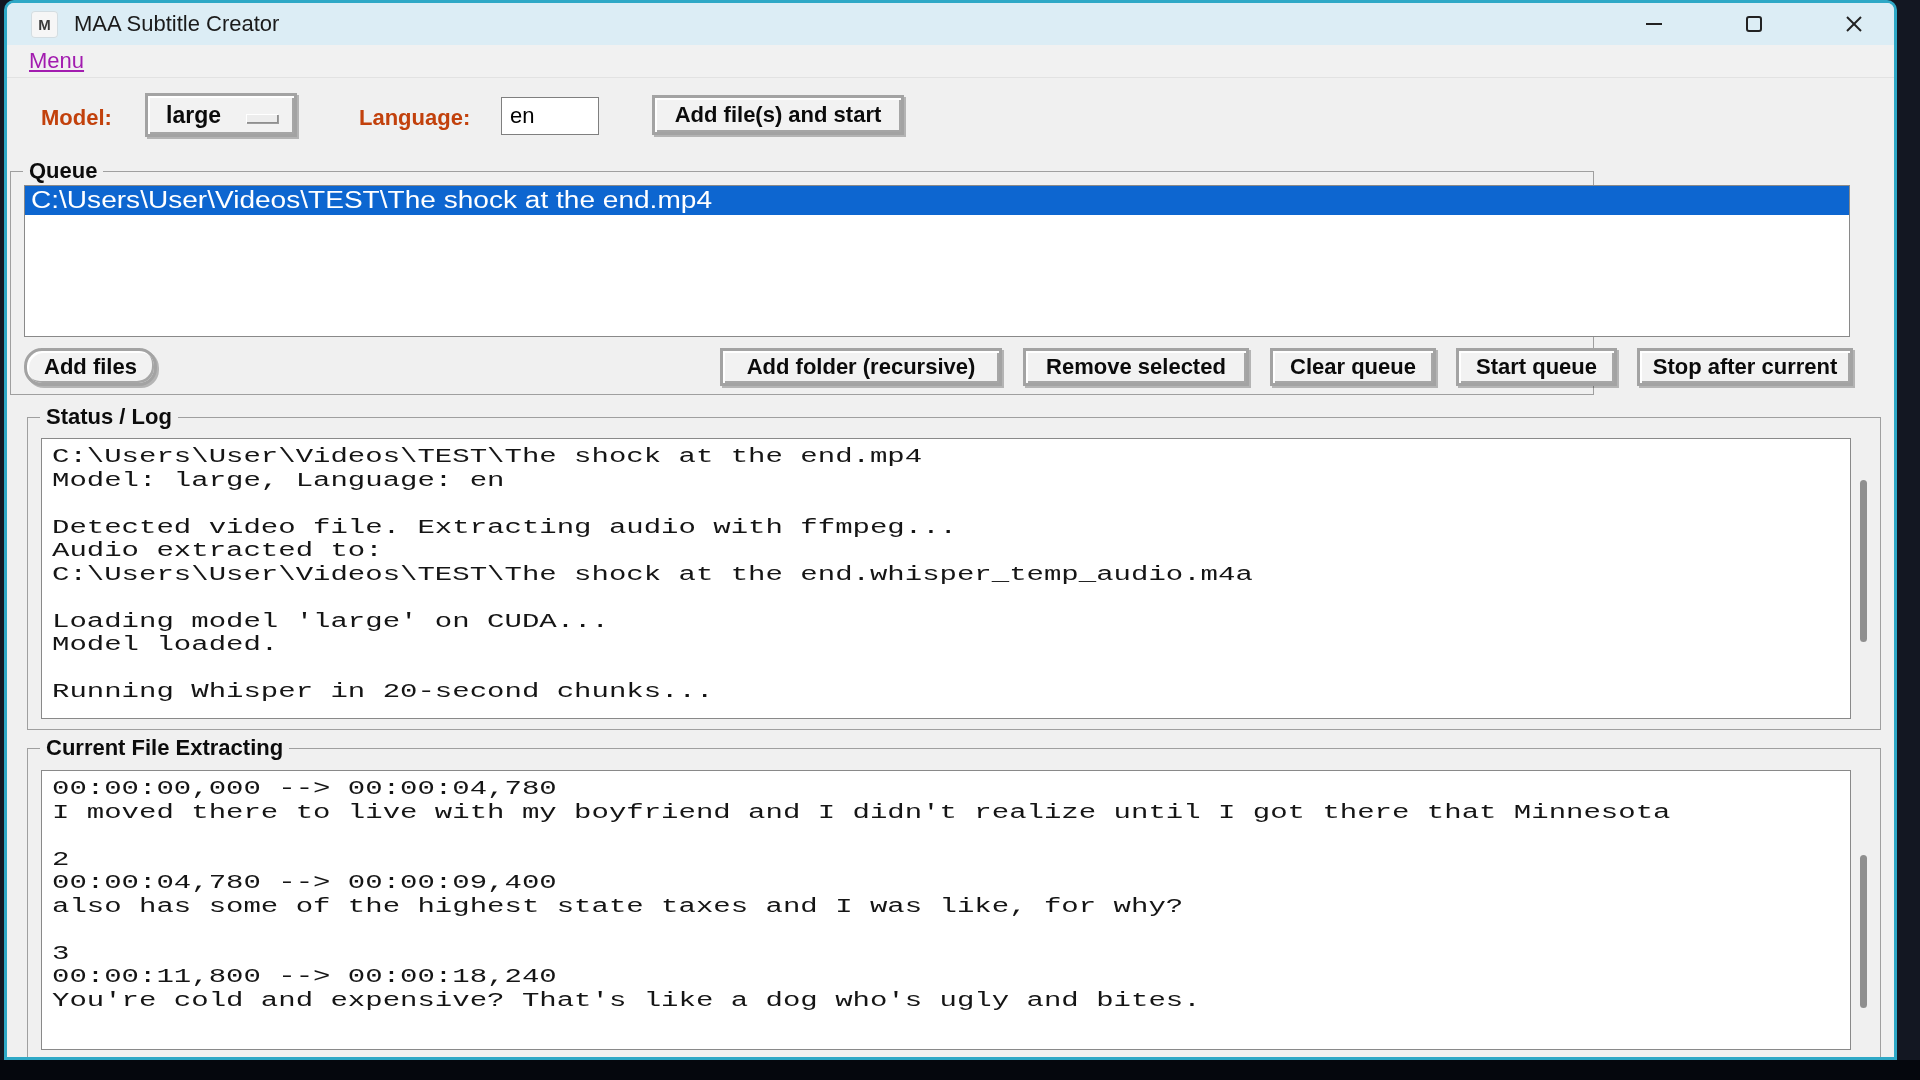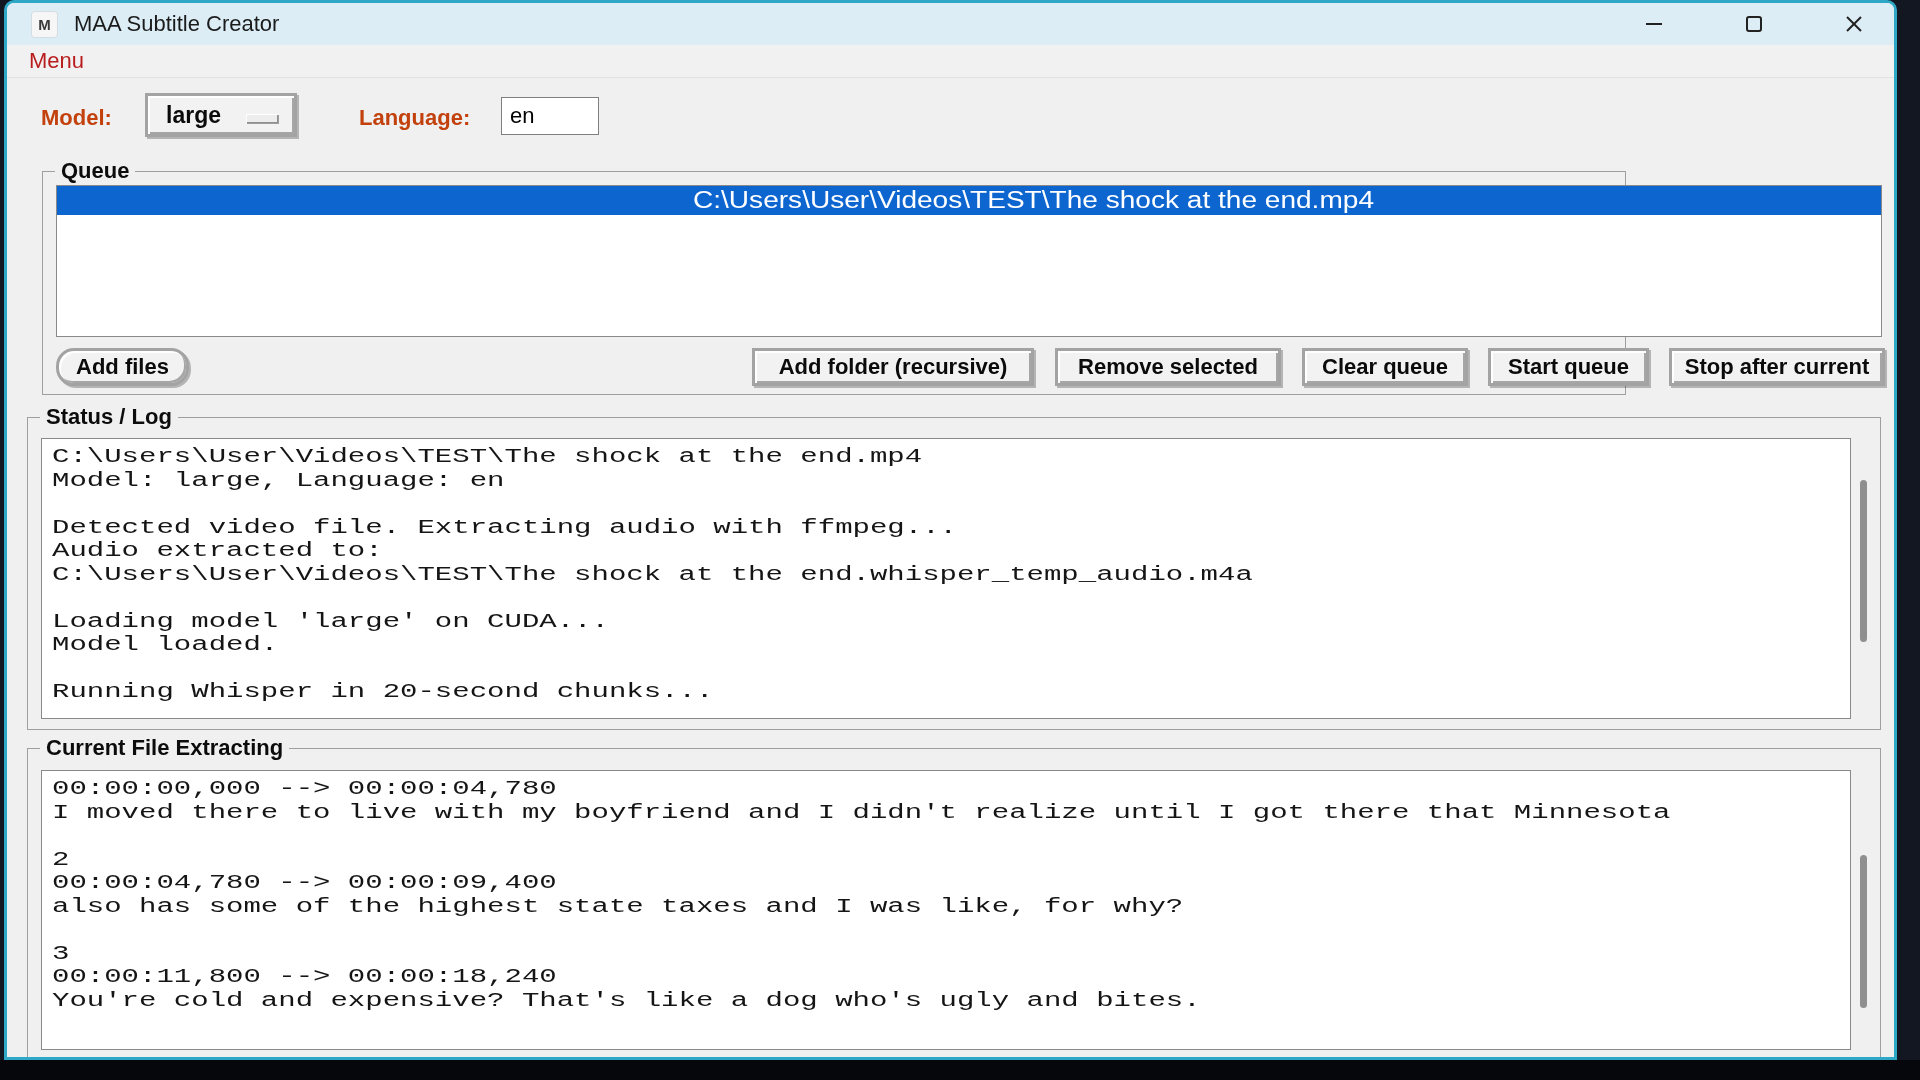--- a/index.html
+++ b/index.html
@@ -17,21 +17,21 @@
   .app-icon{width:27px;height:27px;background:#f6f6f6;border-radius:4px;display:flex;align-items:center;
             justify-content:center;font-weight:700;font-size:15px;color:#3a3a3a;box-shadow:0 0 0 1px #d3dde2 inset;}
   .title-text{margin-left:16px;font-size:22px;color:#1b1b1b;text-align:center;}
   .win-controls{position:absolute;right:16px;top:0;height:42px;display:flex;align-items:center;gap:52px;}
   .win-btn{width:48px;height:36px;display:flex;align-items:center;justify-content:center;cursor:default;}
   .win-btn svg{display:block;}
 
   
   .menubar{position:absolute;left:0;top:42px;width:100%;height:32px;background:#f1f1f1;
            border-bottom:1px solid #e2e2e2;display:flex;align-items:center;}
-  .menu-item{padding-left:22px;font-size:22px;color:#b91c1c;}
+  .menu-item{padding-left:22px;font-size:22px;color:#a21caf;text-decoration:underline;}
 
   .ui-label{position:absolute;font-size:22px;font-weight:700;color:#c2410c;}
 
   
   .raised{background:#f2f2f2;border:3px solid #a3a3a3;
           box-shadow:inset 2px 2px 0 #ffffff, inset -2px -2px 0 #a6a6a6, 2px 2px 0 rgba(0,0,0,0.25);
           box-sizing:border-box;}
   .btn{position:absolute;display:flex;align-items:center;justify-content:center;
        font-size:22px;font-weight:700;color:#0b0b0b;height:38px;}
   .optionmenu{position:absolute;left:138px;top:90px;width:152px;height:44px;display:flex;align-items:center;
@@ -100,22 +100,23 @@
       <div class="menu-item">Menu</div>
     </div>
 
     <div class="ui-label" style="left:34px;top:102px;">Model:</div>
     <div class="optionmenu raised">
       <span>large</span>
       <span class="om-indicator"></span>
     </div>
     <div class="ui-label" style="left:352px;top:102px;">Language:</div>
     <input class="entry" value="en" style="">
+    <div class="btn raised" style="left:645px;top:92px;width:252px;height:40px;">Add file(s) and start</div>
 
-    <div class="groupbox" style="left:35px;top:168px;width:1584px;height:224px;text-align:center;">
+    <div class="groupbox" style="left:3px;top:168px;width:1584px;height:224px;">
       <div class="legend">Queue</div>
       <div class="listbox" style="left:13px;top:13px;width:1826px;height:152px;">
         <div class="list-item-selected">
           <span class="stretch-sans">C:\Users\User\Videos\TEST\The shock at the end.mp4</span>
         </div>
       </div>
       <div class="btn raised" style="left:13px;top:176px;width:133px;border-radius:18px;">Add files</div>
       <div class="btn raised" style="left:709px;top:176px;width:282px;">Add folder (recursive)</div>
       <div class="btn raised" style="left:1012px;top:176px;width:226px;">Remove selected</div>
       <div class="btn raised" style="left:1259px;top:176px;width:166px;">Clear queue</div>

